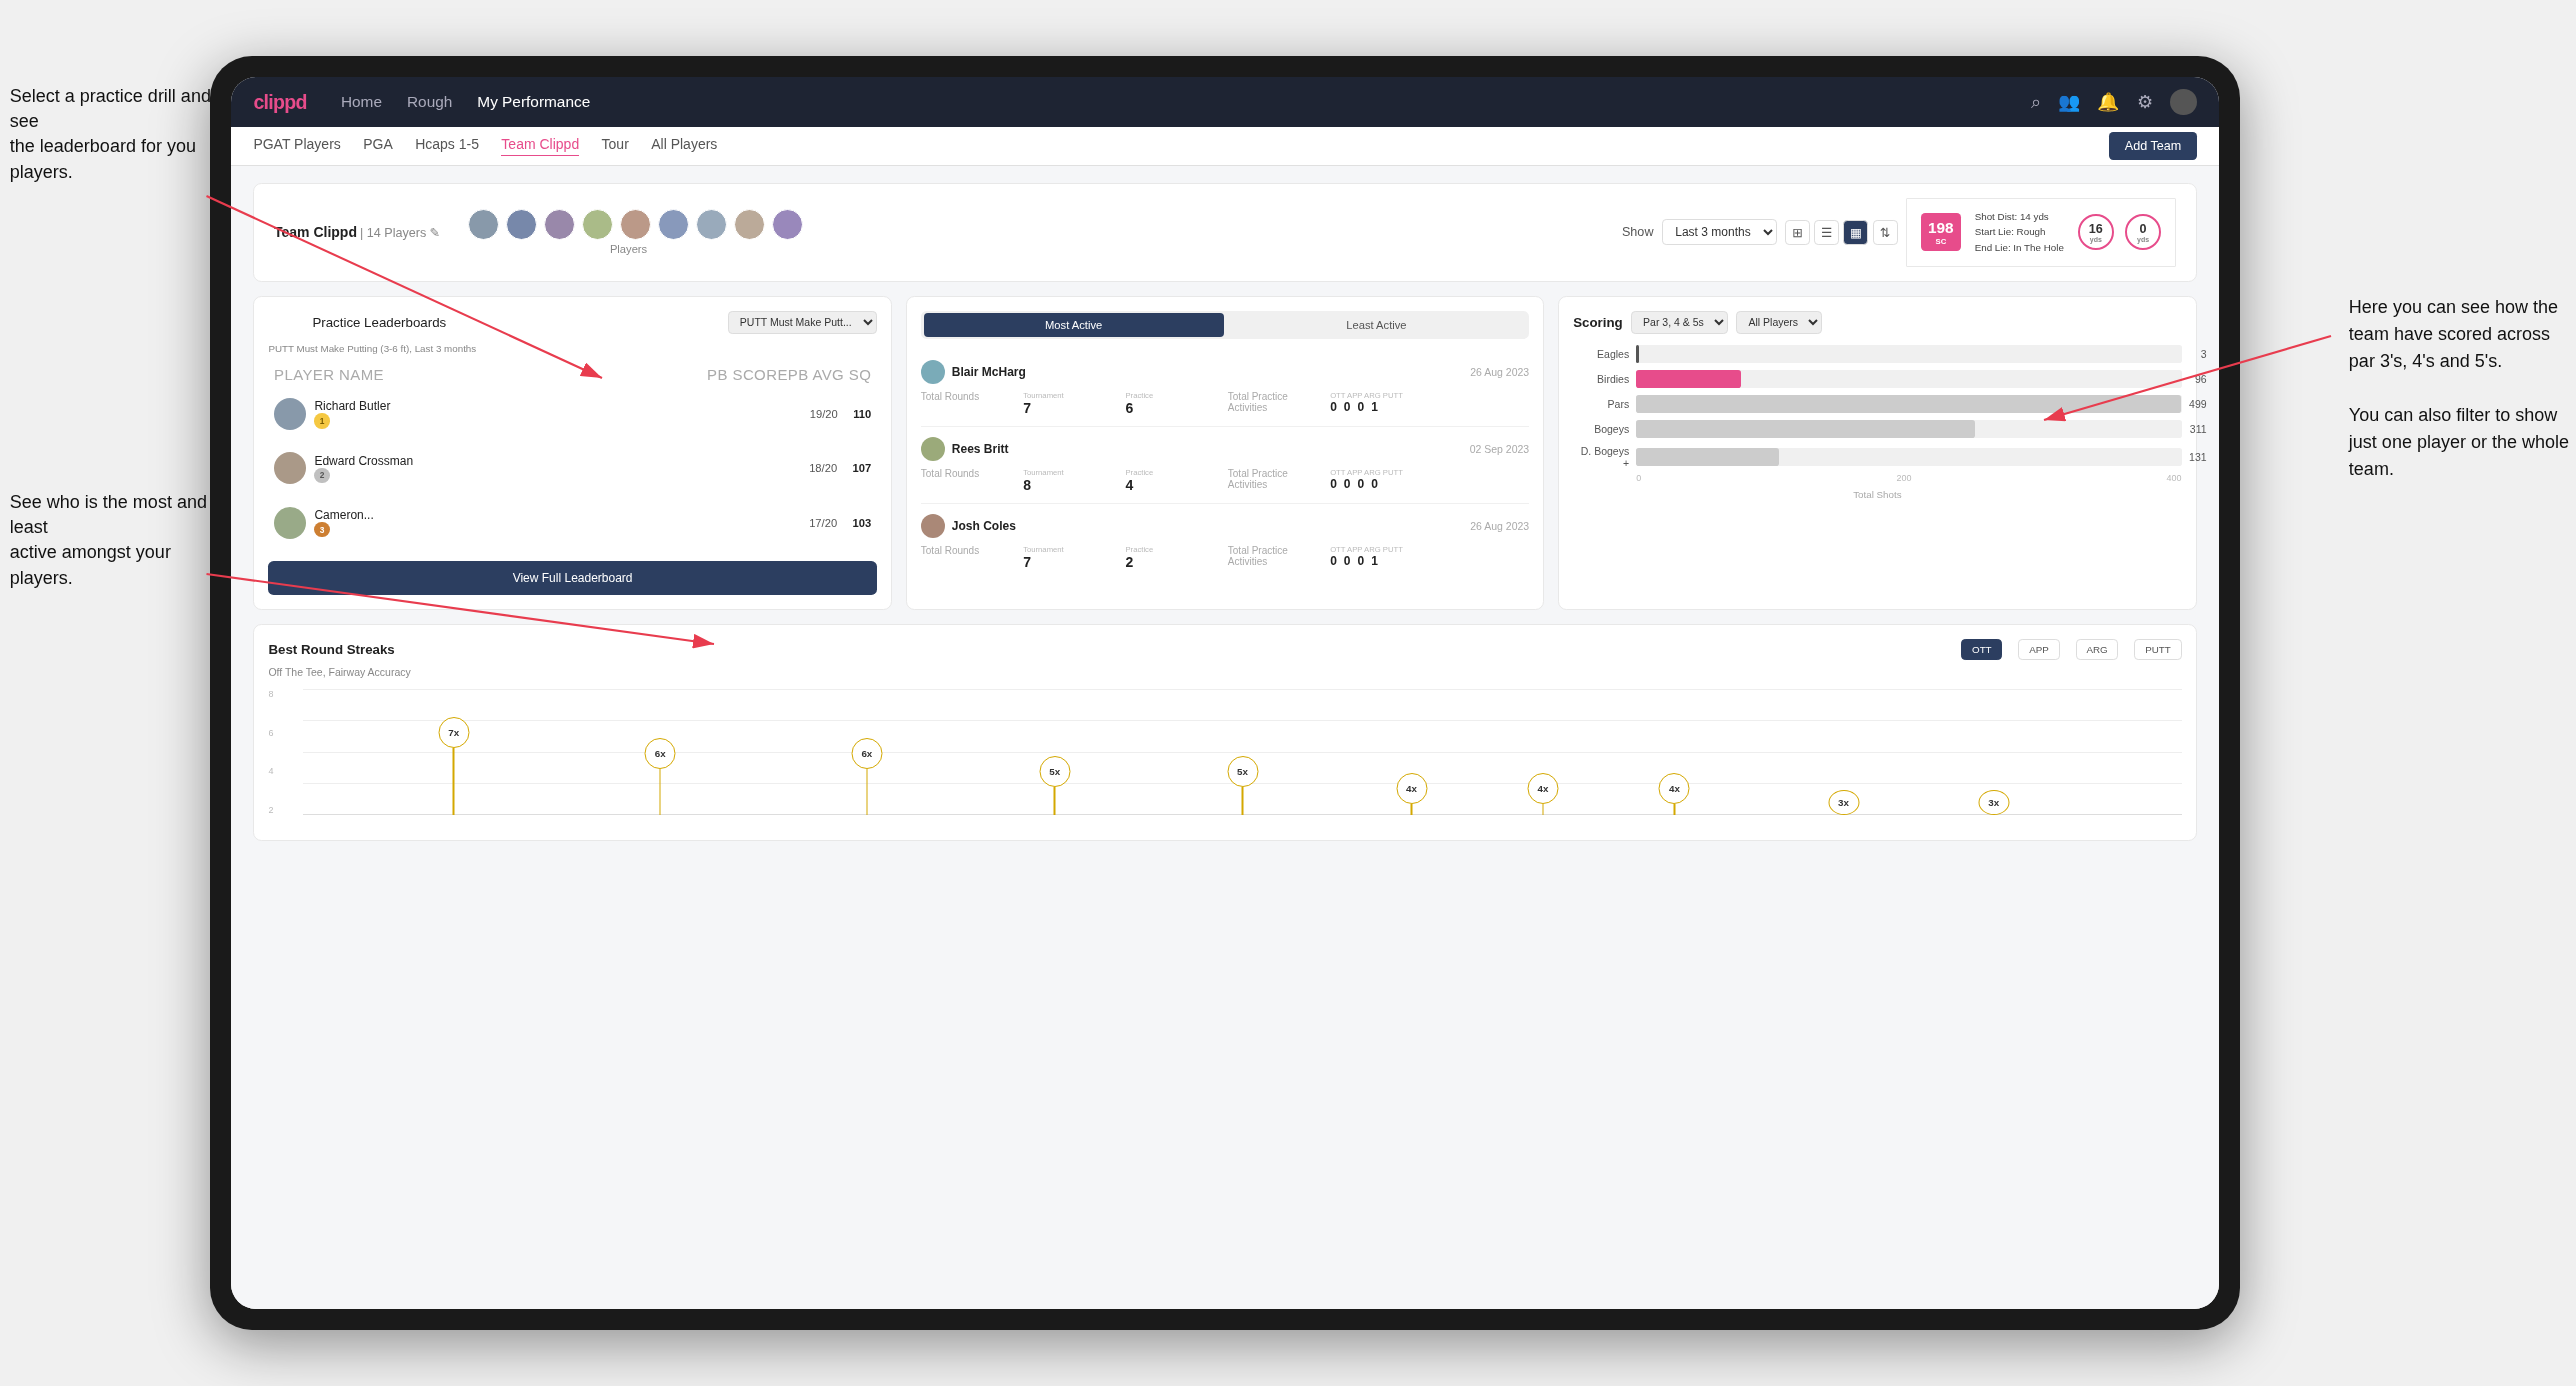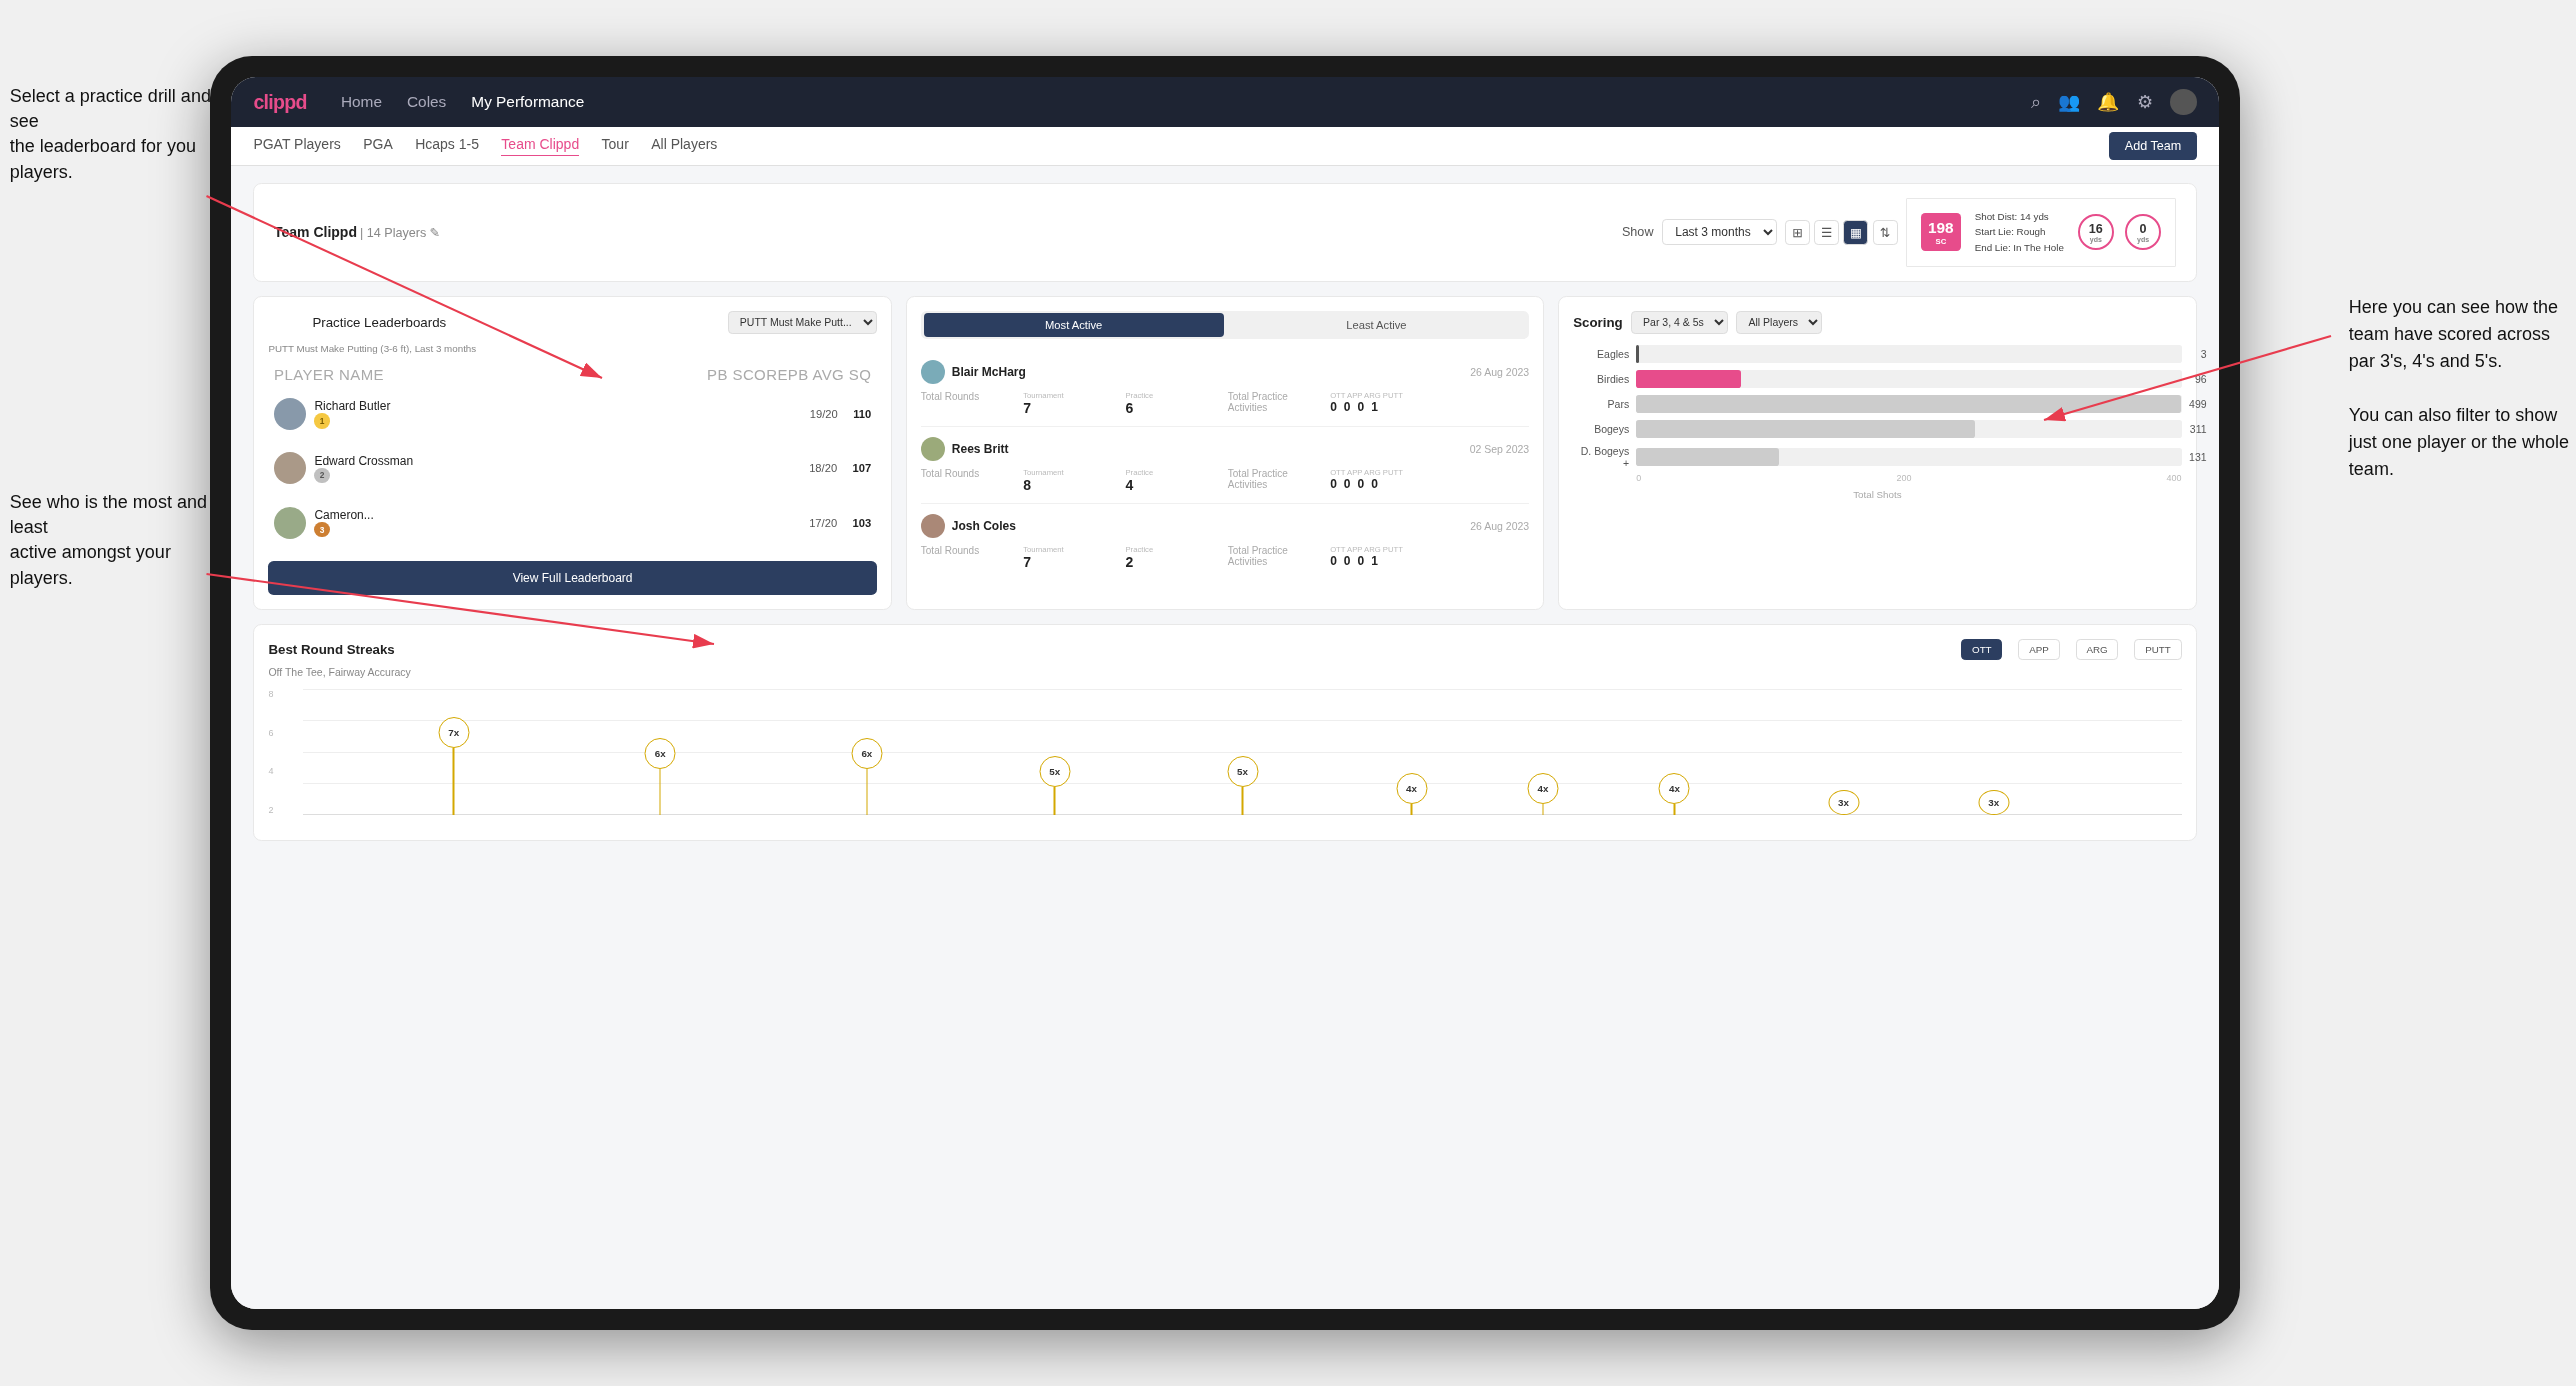--- a/index.html
+++ b/index.html
@@ -550,21 +550,21 @@
 team.</span>
 </div>
 
 <div class="ipad-frame">
   <div class="ipad-screen">
 
     <nav class="navbar">
       <div class="nav-logo">clippd</div>
       <div class="nav-links">
         <span class="nav-link">Home</span>
-        <span class="nav-link">Coles</span>
+        <span class="nav-link">Rough</span>
         <span class="nav-link active">My Performance</span>
       </div>
       <div class="nav-icons">
         <span class="nav-icon">⌕</span>
         <span class="nav-icon">👥</span>
         <span class="nav-icon">🔔</span>
         <span class="nav-icon">⚙</span>
         <span class="nav-avatar"></span>
       </div>
     </nav>
@@ -582,20 +582,34 @@
     </div>
 
     <div class="main-content">
 
       <div class="team-header">
         <div class="team-header-left">
           <div>
             <span class="team-title">Team Clippd</span>
             <span class="team-count"> | <span>14 Players</span></span>
             <span class="edit-icon"> ✎</span>
+          </div>
+          <div>
+            <div class="player-avatars">
+              <div class="player-avatar"></div>
+              <div class="player-avatar"></div>
+              <div class="player-avatar"></div>
+              <div class="player-avatar"></div>
+              <div class="player-avatar"></div>
+              <div class="player-avatar"></div>
+              <div class="player-avatar"></div>
+              <div class="player-avatar"></div>
+              <div class="player-avatar"></div>
+            </div>
+            <div class="players-label">Players</div>
           </div>
         </div>
         <div class="team-header-right">
           <span class="show-label">Show</span>
           <select class="show-select">
             <option>Last 3 months</option>
             <option>Last 6 months</option>
             <option>Last year</option>
           </select>
           <div class="view-icons">

